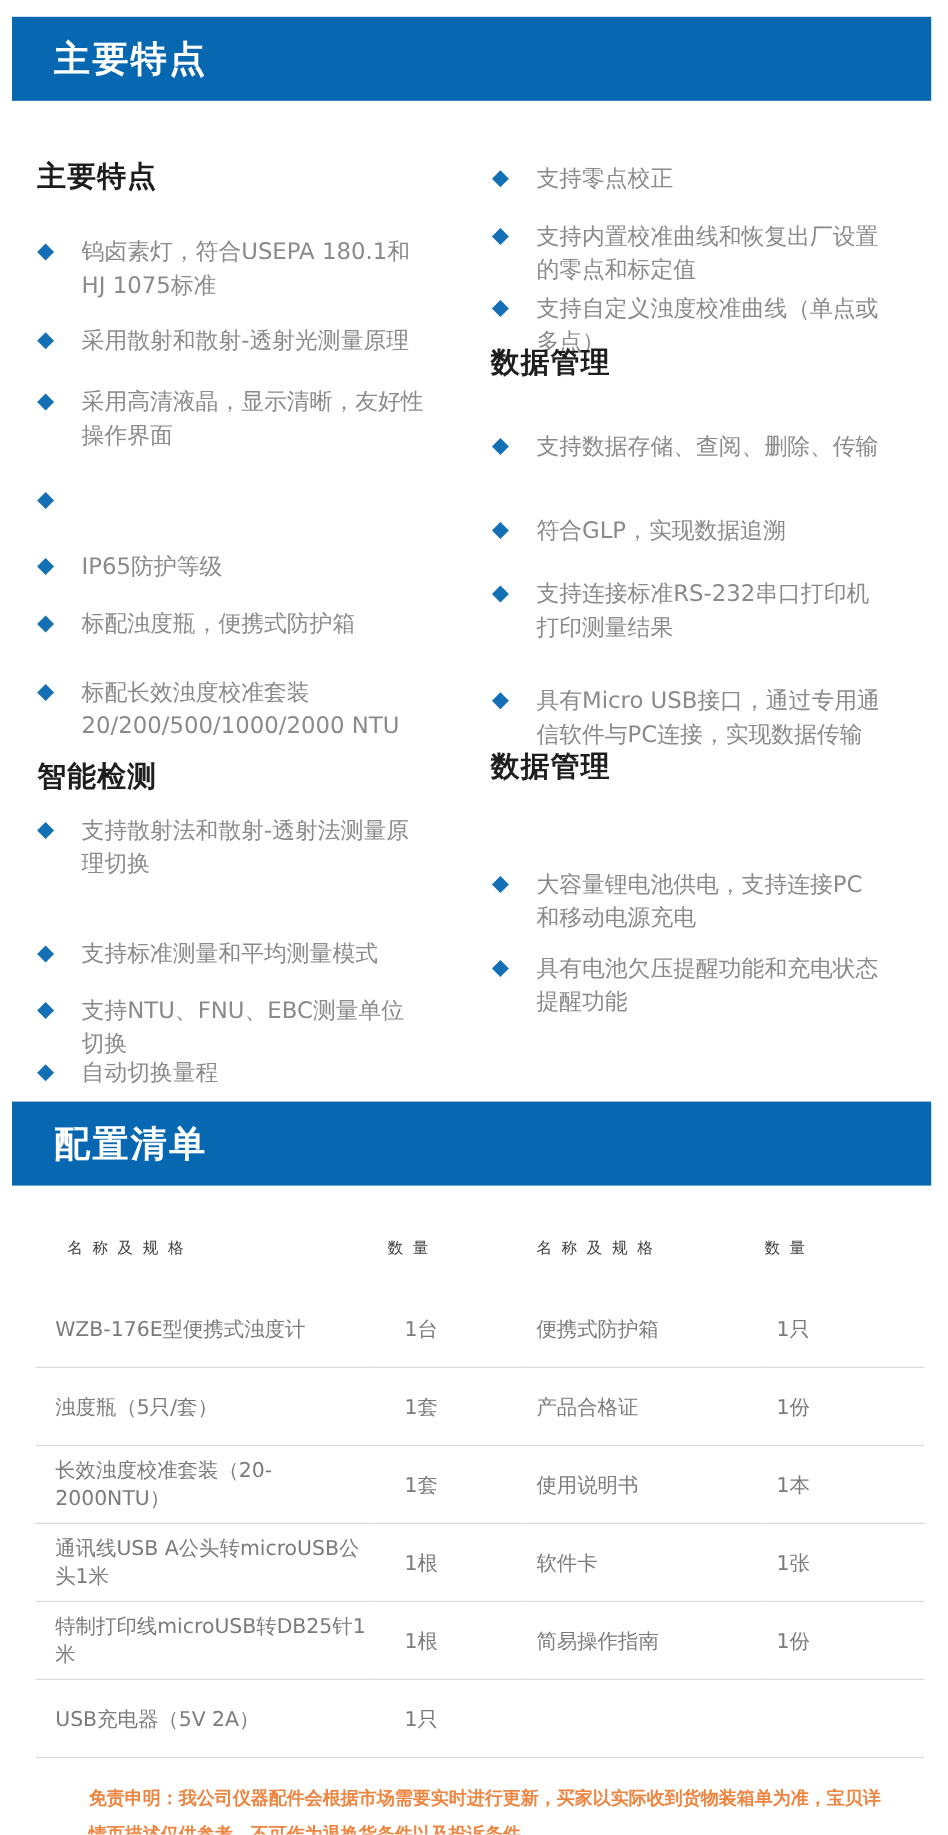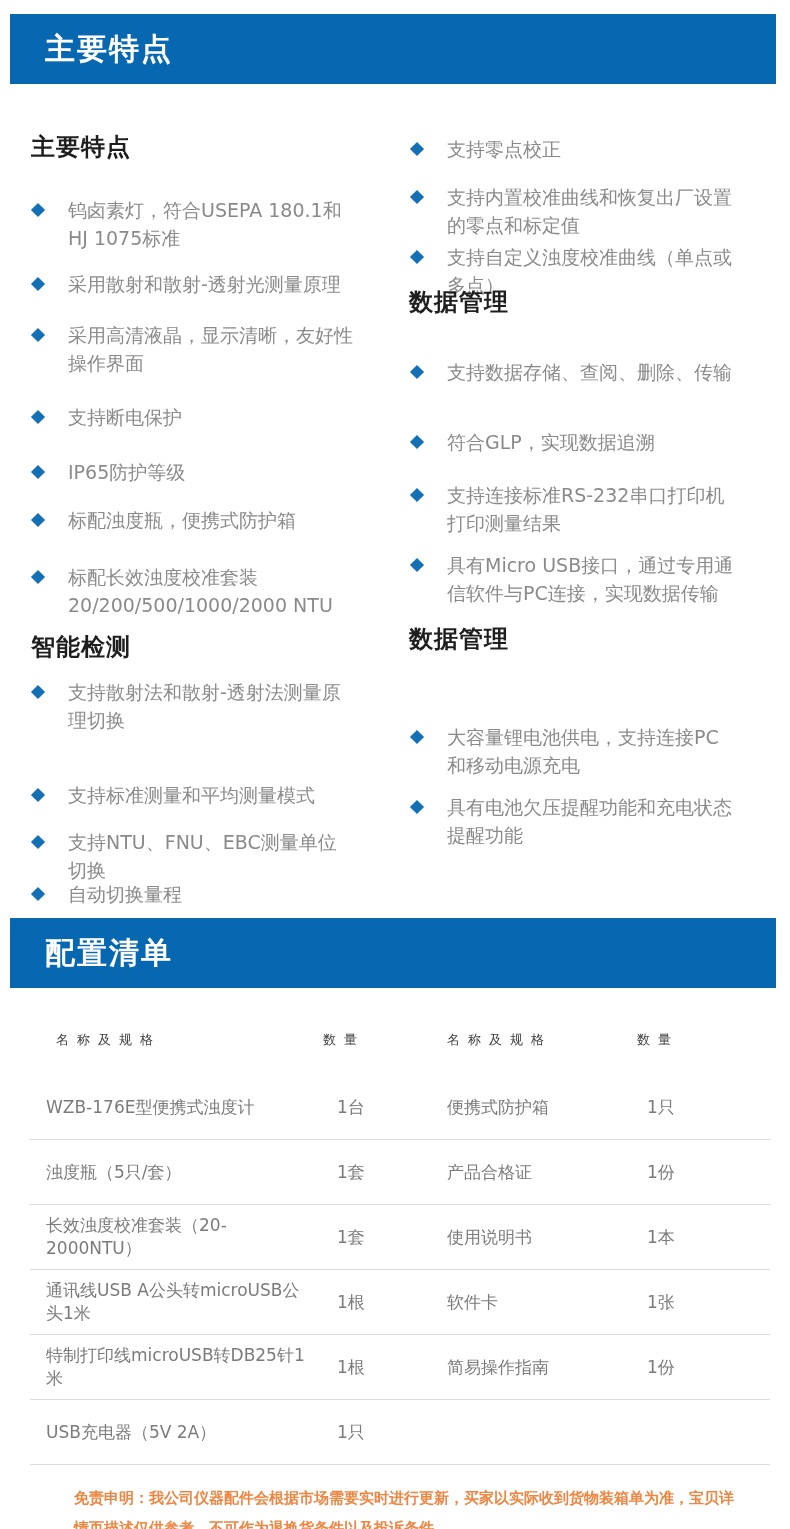--- a/index.html
+++ b/index.html
@@ -77,21 +77,20 @@
   <div class="li l" style="top:258px">
     <span class="diamond"></span>
     <span class="t">采用散射和散射-透射光测量原理</span>
   </div>
   <div class="li l" style="top:309px">
     <span class="diamond"></span>
     <span class="t">采用高清液晶，显示清晰，友好性操作界面</span>
   </div>
   <div class="li l" style="top:391px">
     <span class="diamond"></span>
-    <span class="t">支持断电保护</span>
   </div>
   <div class="li l" style="top:446px">
     <span class="diamond"></span>
     <span class="t">IP65防护等级</span>
   </div>
   <div class="li l" style="top:494px">
     <span class="diamond"></span>
     <span class="t">标配浊度瓶，便携式防护箱</span>
   </div>
   <div class="li l" style="top:551px">
@@ -138,21 +137,21 @@
     <span class="t">符合GLP，实现数据追溯</span>
   </div>
   <div class="li r" style="top:346px">
     <span class="diamond"></span>
     <span class="t">支持数据存储、查阅、删除、传输</span>
   </div>
   <div class="li r" style="top:469px">
     <span class="diamond"></span>
     <span class="t">支持连接标准RS-232串口打印机打印测量结果</span>
   </div>
-  <div class="li r" style="top:539px">
+  <div class="li r" style="top:558px">
     <span class="diamond"></span>
     <span class="t">具有Micro USB接口，通过专用通信软件与PC连接，实现数据传输</span>
   </div>
 
   <h3 class="sec-heading hr" style="top:623px">数据管理</h3>
 
   <div class="li r" style="top:711px">
     <span class="diamond"></span>
     <span class="t">大容量锂电池供电，支持连接PC和移动电源充电</span>
   </div>

